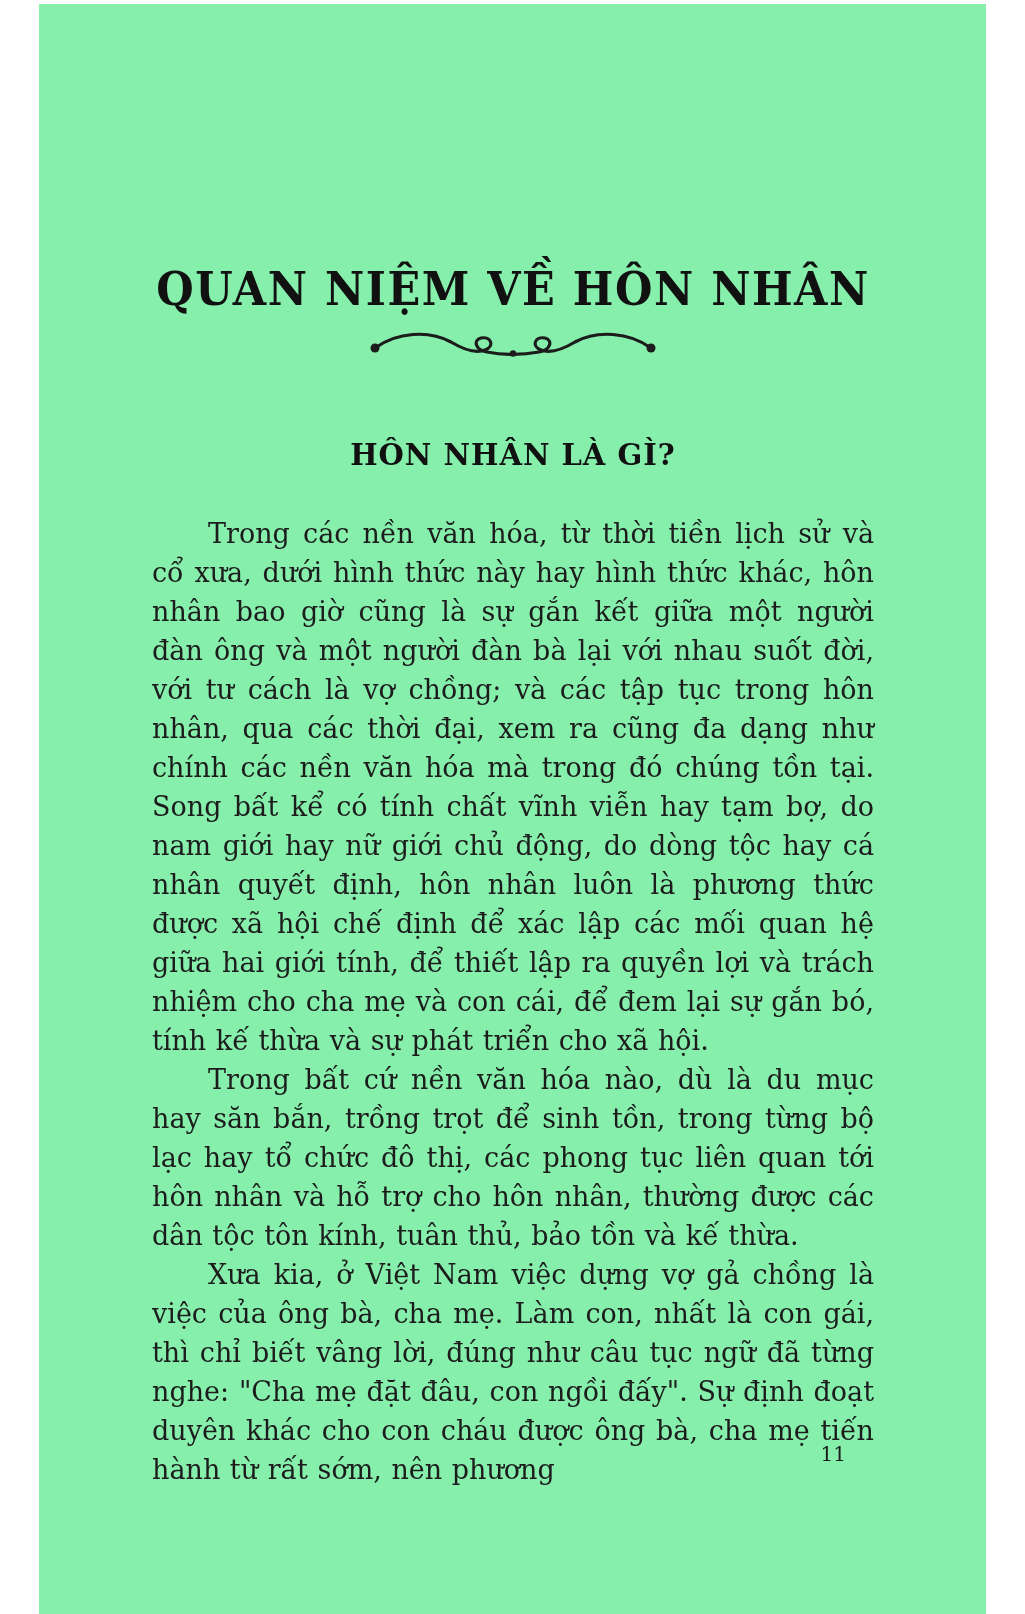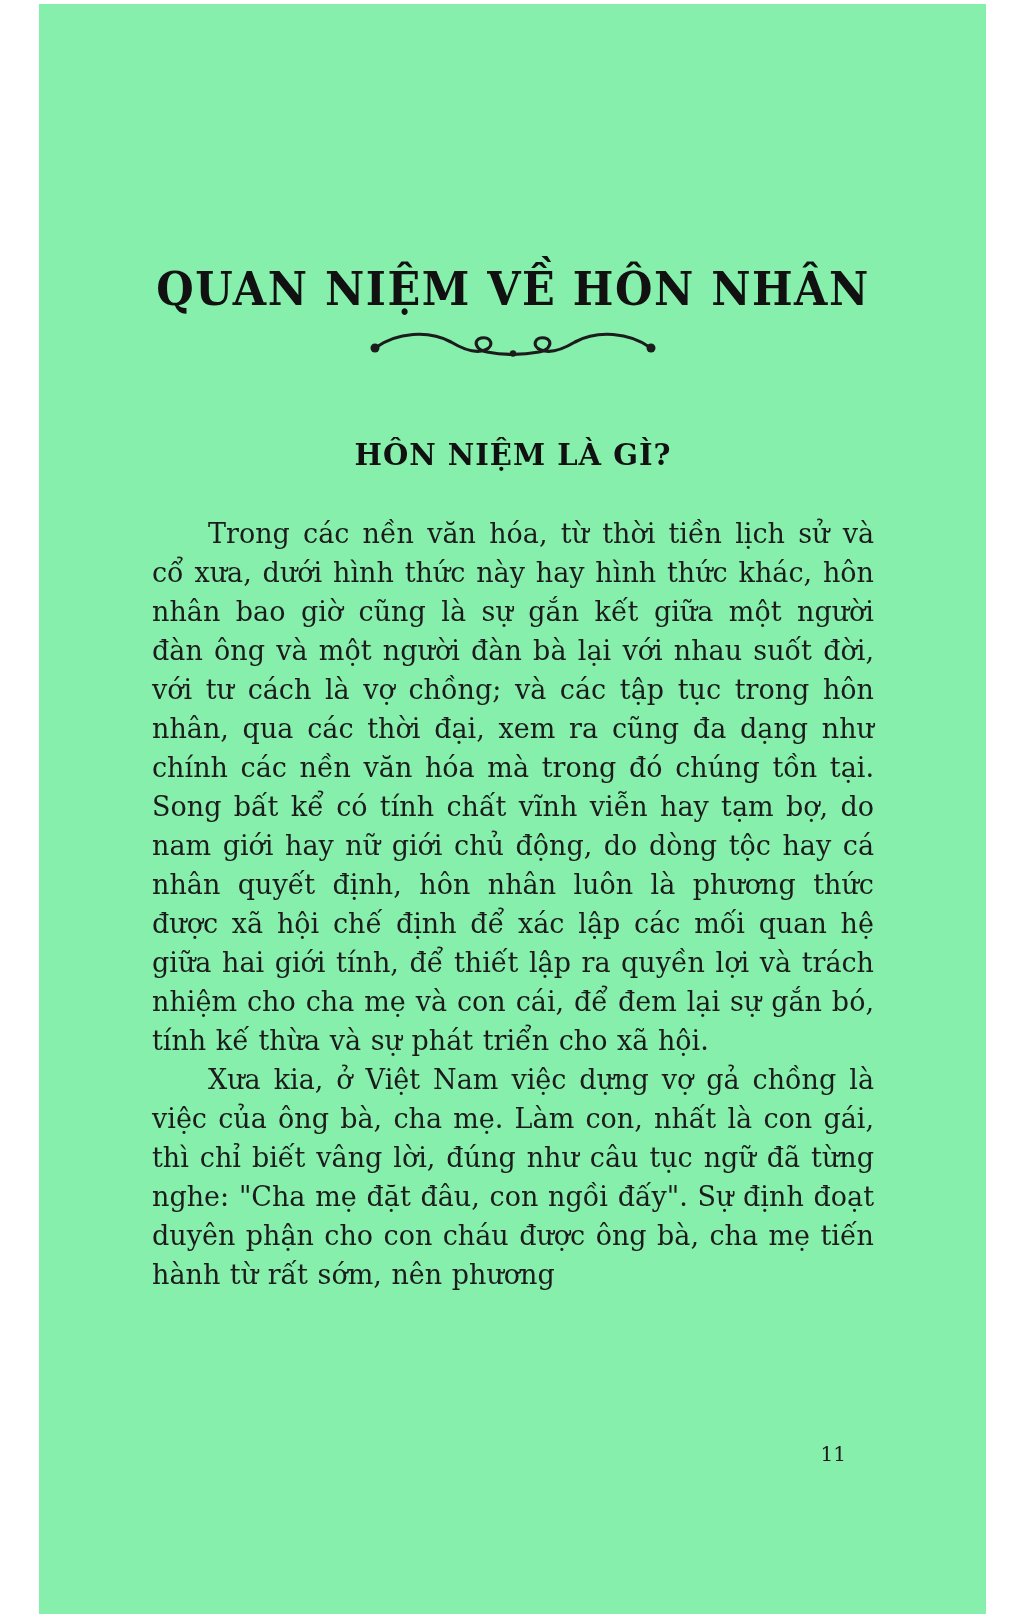--- a/index.html
+++ b/index.html
@@ -81,23 +81,24 @@
                  C 188 24, 190 14, 182 12
                  C 172 10, 168 20, 178 24
                  C 188 28, 202 22, 212 16
                  C 234 4, 266 6, 288 22" fill="none" stroke="#1c1c1c" stroke-width="3.2" stroke-linecap="round"></path>
         <circle cx="12" cy="22" r="4.5" fill="#1c1c1c"></circle>
         <circle cx="288" cy="22" r="4.5" fill="#1c1c1c"></circle>
         <circle cx="150" cy="27.5" r="3.2" fill="#1c1c1c"></circle>
       </svg>
     </div>
 
-    <h2 class="section-heading">HÔN NIỆM LÀ GÌ?</h2>
+    <h2 class="section-heading">HÔN NHÂN LÀ GÌ?</h2>
 
     <p class="body-paragraph">Trong các nền văn hóa, từ thời tiền lịch sử và cổ xưa, dưới hình thức này hay hình thức khác, hôn nhân bao giờ cũng là sự gắn kết giữa một người đàn ông và một người đàn bà lại với nhau suốt đời, với tư cách là vợ chồng; và các tập tục trong hôn nhân, qua các thời đại, xem ra cũng đa dạng như chính các nền văn hóa mà trong đó chúng tồn tại. Song bất kể có tính chất vĩnh viễn hay tạm bợ, do nam giới hay nữ giới chủ động, do dòng tộc hay cá nhân quyết định, hôn nhân luôn là phương thức được xã hội chế định để xác lập các mối quan hệ giữa hai giới tính, để thiết lập ra quyền lợi và trách nhiệm cho cha mẹ và con cái, để đem lại sự gắn bó, tính kế thừa và sự phát triển cho xã hội.</p>
 
+    <p class="body-paragraph">Trong bất cứ nền văn hóa nào, dù là du mục hay săn bắn, trồng trọt để sinh tồn, trong từng bộ lạc hay tổ chức đô thị, các phong tục liên quan tới hôn nhân và hỗ trợ cho hôn nhân, thường được các dân tộc tôn kính, tuân thủ, bảo tồn và kế thừa.</p>
 
-    <p class="body-paragraph">Xưa kia, ở Việt Nam việc dựng vợ gả chồng là việc của ông bà, cha mẹ. Làm con, nhất là con gái, thì chỉ biết vâng lời, đúng như câu tục ngữ đã từng nghe: "Cha mẹ đặt đâu, con ngồi đấy". Sự định đoạt duyên phận cho con cháu được ông bà, cha mẹ tiến hành từ rất sớm, nên phương</p>
+    <p class="body-paragraph">Xưa kia, ở Việt Nam việc dựng vợ gả chồng là việc của ông bà, cha mẹ. Làm con, nhất là con gái, thì chỉ biết vâng lời, đúng như câu tục ngữ đã từng nghe: "Cha mẹ đặt đâu, con ngồi đấy". Sự định đoạt duyên khác cho con cháu được ông bà, cha mẹ tiến hành từ rất sớm, nên phương</p>
 
   </div>
 
   <div class="page-number">11</div>
 </div>
 
 </body></html>

